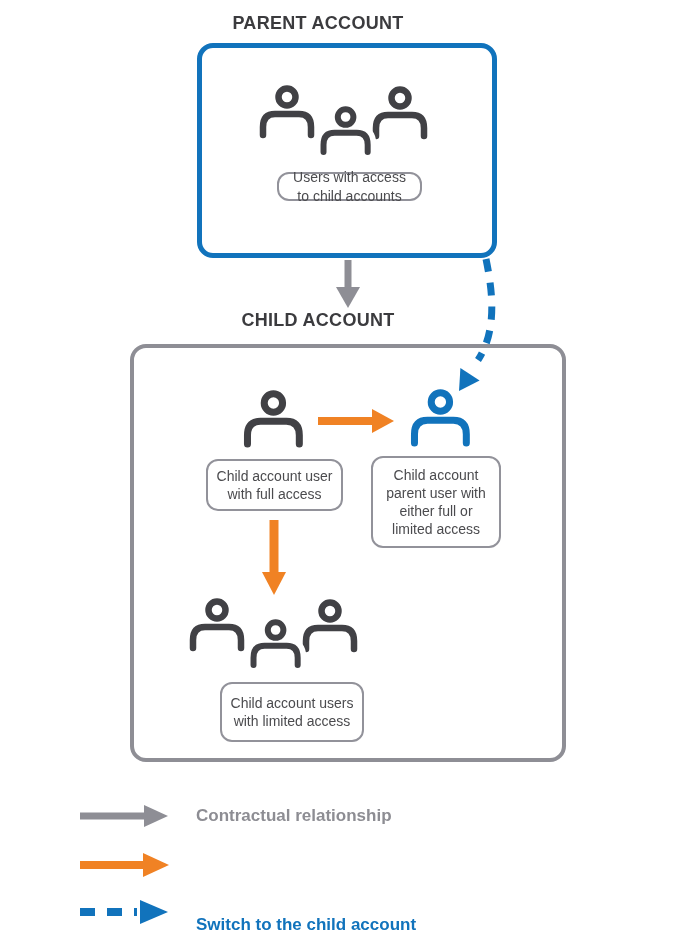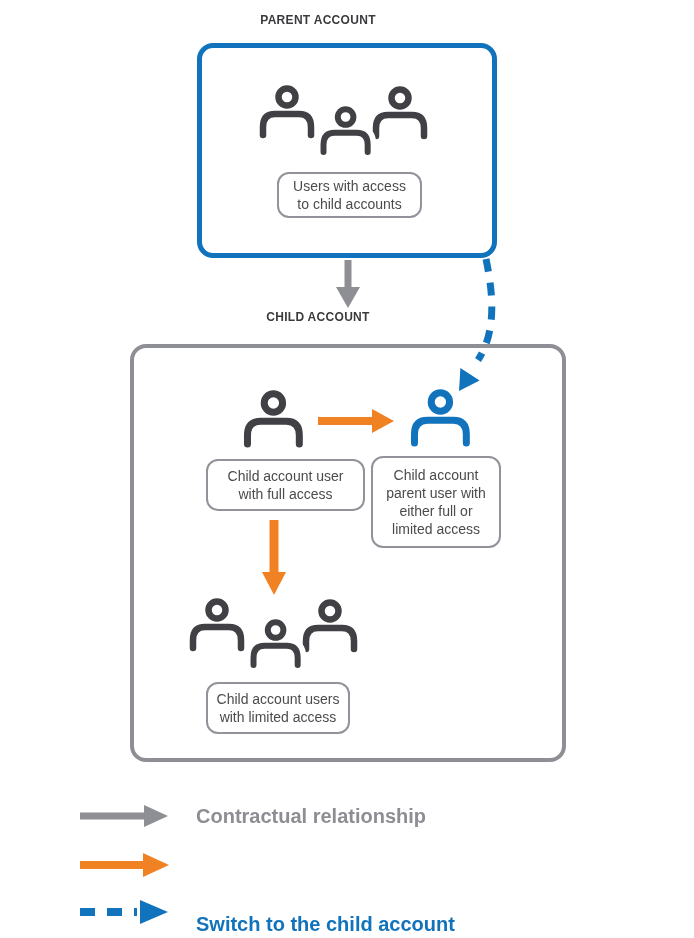--- a/index.html
+++ b/index.html
@@ -3,38 +3,38 @@
 <meta charset="utf-8">
 <style>
   html,body{margin:0;padding:0;background:#fff;}
   .canvas{
     position:relative;width:694px;height:938px;background:#ffffff;
     font-family:"Liberation Sans", sans-serif;overflow:hidden;
   }
   .abs{position:absolute;}
   .title{
     position:absolute;left:0;width:636px;text-align:center;
-    font-size:12px;font-weight:700;color:#3b3b3e;letter-spacing:.3px;
+    font-size:18px;font-weight:700;color:#3b3b3e;letter-spacing:.3px;
   }
   .parent-box{
     position:absolute;left:197px;top:43px;width:300px;height:215px;
     border:5px solid #1173bc;border-radius:16px;box-sizing:border-box;background:#fff;
   }
   .child-box{
     position:absolute;left:130px;top:344px;width:436px;height:418px;
     border:4px solid #8e8e95;border-radius:16px;box-sizing:border-box;background:#fff;
   }
   .label{
     position:absolute;background:#fff;border:2px solid #92929a;border-radius:12px;
     box-sizing:border-box;display:flex;align-items:center;justify-content:center;
     text-align:center;font-size:14px;line-height:1.3;color:#4b4b4e;
     white-space:pre-line;padding:2px 4px;
   }
   .legend-row{position:absolute;left:77px;display:flex;align-items:center;gap:23px;height:28px;}
-  .legend-label{font-size:20px;font-weight:700;}
+  .legend-label{font-size:17px;font-weight:700;}
   .legend-gray{color:#8d8d93;}
   .legend-orange{color:#f08224;}
   .legend-blue{color:#1173bc;margin-top:25px;}
   svg{display:block;overflow:visible;}
 </style>
 </head>
 <body>
 
 <div class="canvas">
 
@@ -51,21 +51,21 @@
 
   <div class="parent-box"></div>
 
   <svg class="abs" style="left:257px;top:84px" width="176" height="92">
     <use href="#person" transform="translate(0,1)" stroke="#414145" stroke-width="6.5"></use>
     <use href="#person" transform="translate(113,2)" stroke="#414145" stroke-width="6.5"></use>
     <use href="#person" transform="translate(61,22) scale(0.92)" stroke="#ffffff" stroke-width="19"></use>
     <use href="#person" transform="translate(61,22) scale(0.92)" stroke="#414145" stroke-width="6.5"></use>
   </svg>
 
-  <div class="label" style="left:277px;top:172px;width:145px;height:46px">Users with access
+  <div class="label" style="left:277px;top:172px;width:145px;height:29px">Users with access
 to child accounts</div>
 
   <svg class="abs" style="left:334px;top:260px" width="28" height="50">
     <line x1="14" y1="0" x2="14" y2="29" stroke="#8e8e95" stroke-width="7"></line>
     <polygon points="2,27 26,27 14,48" fill="#8e8e95"></polygon>
   </svg>
 
   <div class="title" style="top:310px">CHILD ACCOUNT</div>
 
   <div class="child-box"></div>
@@ -81,41 +81,41 @@
 
   <svg class="abs" style="left:318px;top:407px" width="78" height="30">
     <line x1="0" y1="14" x2="54" y2="14" stroke="#f08224" stroke-width="8"></line>
     <polygon points="54,2 54,26 76,14" fill="#f08224"></polygon>
   </svg>
 
   <svg class="abs" style="left:408px;top:389px" width="66" height="60">
     <use href="#person" transform="scale(1.08)" stroke="#1173bc" stroke-width="6.5"></use>
   </svg>
 
-  <div class="label" style="left:206px;top:459px;width:159px;height:52px">Child account user
+  <div class="label" style="left:206px;top:459px;width:137px;height:52px">Child account user
 with full access</div>
 
   <div class="label" style="left:371px;top:456px;width:130px;height:92px">Child account
 parent user with
 either full or
 limited access</div>
 
   <svg class="abs" style="left:259px;top:520px" width="30" height="77">
     <line x1="15" y1="0" x2="15" y2="53" stroke="#f08224" stroke-width="9"></line>
     <polygon points="3,52 27,52 15,75" fill="#f08224"></polygon>
   </svg>
 
   <svg class="abs" style="left:187px;top:597px" width="176" height="92">
     <use href="#person" transform="translate(0,1)" stroke="#414145" stroke-width="6.5"></use>
     <use href="#person" transform="translate(113,2)" stroke="#414145" stroke-width="6.5"></use>
     <use href="#person" transform="translate(61,22) scale(0.92)" stroke="#ffffff" stroke-width="19"></use>
     <use href="#person" transform="translate(61,22) scale(0.92)" stroke="#414145" stroke-width="6.5"></use>
   </svg>
 
-  <div class="label" style="left:206px;top:682px;width:144px;height:52px">Child account users
+  <div class="label" style="left:220px;top:682px;width:144px;height:60px">Child account users
 with limited access</div>
 
   <div class="legend-row" style="top:802px">
     <svg width="96" height="28">
       <line x1="3" y1="14" x2="67" y2="14" stroke="#8e8e95" stroke-width="7"></line>
       <polygon points="67,3 67,25 91,14" fill="#8e8e95"></polygon>
     </svg>
     <span class="legend-label legend-gray">Contractual relationship</span>
   </div>
 

